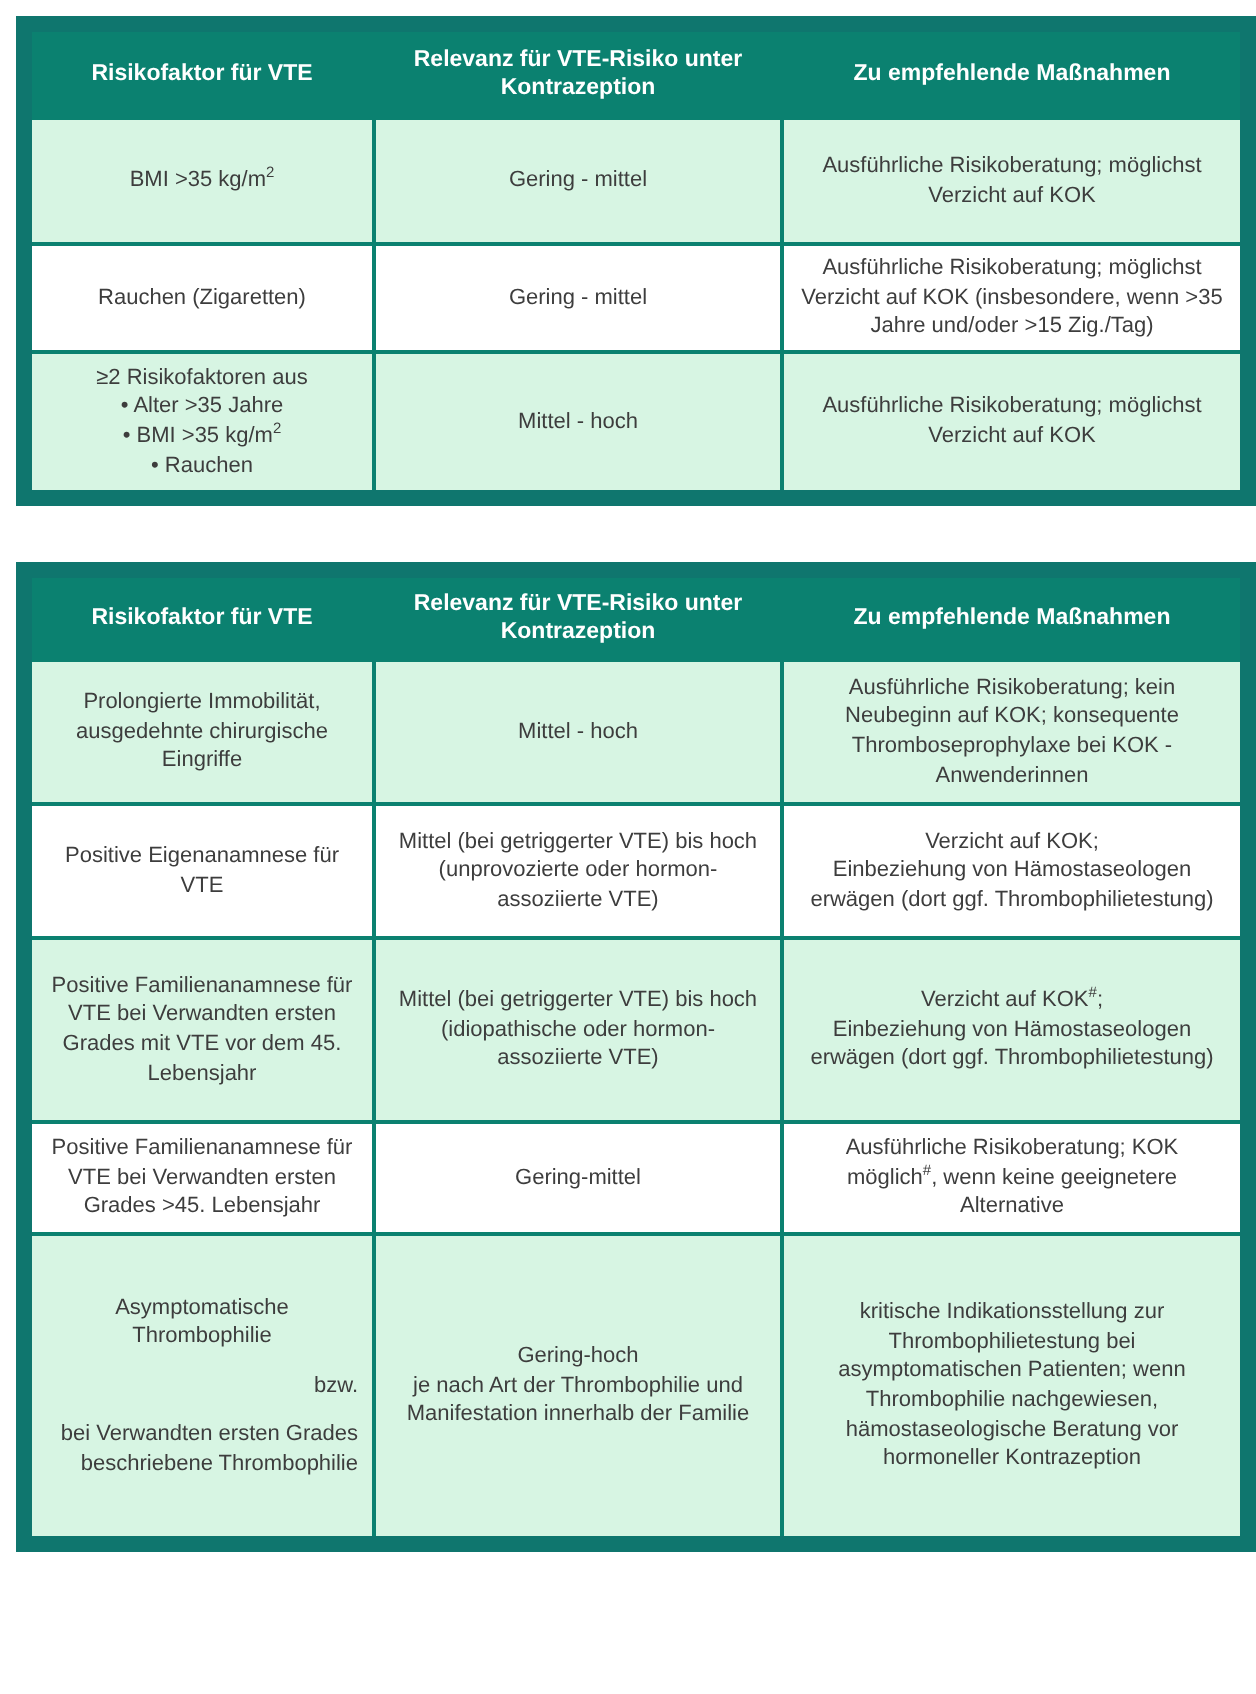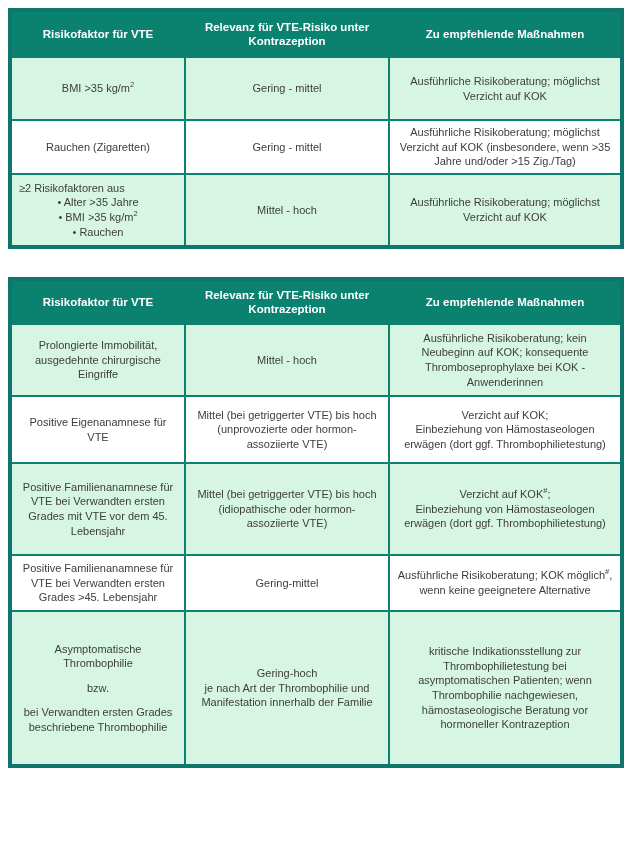--- a/index.html
+++ b/index.html
@@ -8,21 +8,21 @@
     background: #ffffff;
     font-family: "Liberation Sans", sans-serif;
     color: #3d3d3d;
     -webkit-font-smoothing: antialiased;
   }
   .page { padding: 8px; }
   table.vte {
     border-collapse: collapse;
     table-layout: fixed;
     width: 612px;
-    border: 4px solid #0f766e;
+    border: 8px solid #0f766e;
   }
   table.vte col.c1 { width: 175px; }
   table.vte col.c2 { width: 204px; }
   table.vte col.c3 { width: 233px; }
   .vte th, .vte td {
     border: 2px solid #0b8170;
     vertical-align: middle;
     text-align: center;
     padding: 3px 7px;
     overflow: hidden;
@@ -48,21 +48,21 @@
   .t2 thead tr { height: 45px; }
   .t2 tbody tr:nth-child(1) { height: 72px; }
   .t2 tbody tr:nth-child(2) { height: 67px; }
   .t2 tbody tr:nth-child(3) { height: 92px; }
   .t2 tbody tr:nth-child(4) { height: 56px; }
   .t2 tbody tr:nth-child(5) { height: 155px; }
 
   .para { margin: 0; }
   
   .t1 tbody tr:nth-child(4) td:first-child .para + .para { margin-top: 3px; text-align: right; }
-  .t2 tbody tr:nth-child(5) td:first-child .para + .para { margin-top: 10px; }
+  .t2 tbody tr:nth-child(5) td:first-child .para + .para { margin-top: 10px; text-align: right; }
 
   sup { font-size: 7.5px; vertical-align: super; line-height: 0; }
 </style>
 </head>
 <body>
 
 <div class="page">
 
   <table class="vte t1">
     <colgroup>
@@ -95,21 +95,21 @@
           </td>
           <td>
             <div class="para">Gering - mittel</div>
           </td>
           <td>
             <div class="para">Ausführliche Risikoberatung; möglichst Verzicht auf KOK (insbesondere, wenn &gt;35 Jahre und/oder &gt;15 Zig./Tag)</div>
           </td>
         </tr>
         <tr>
           <td>
-            <div class="para" style="text-align: left;">≥2 Risikofaktoren aus</div>
+            <div class="para" style="text-align: center;">≥2 Risikofaktoren aus</div>
             <div class="para">• Alter &gt;35 Jahre</div>
             <div class="para">• BMI &gt;35 kg/m<sup>2</sup></div>
             <div class="para">• Rauchen</div>
           </td>
           <td>
             <div class="para">Mittel - hoch</div>
           </td>
           <td>
             <div class="para">Ausführliche Risikoberatung; möglichst Verzicht auf KOK</div>
           </td>

